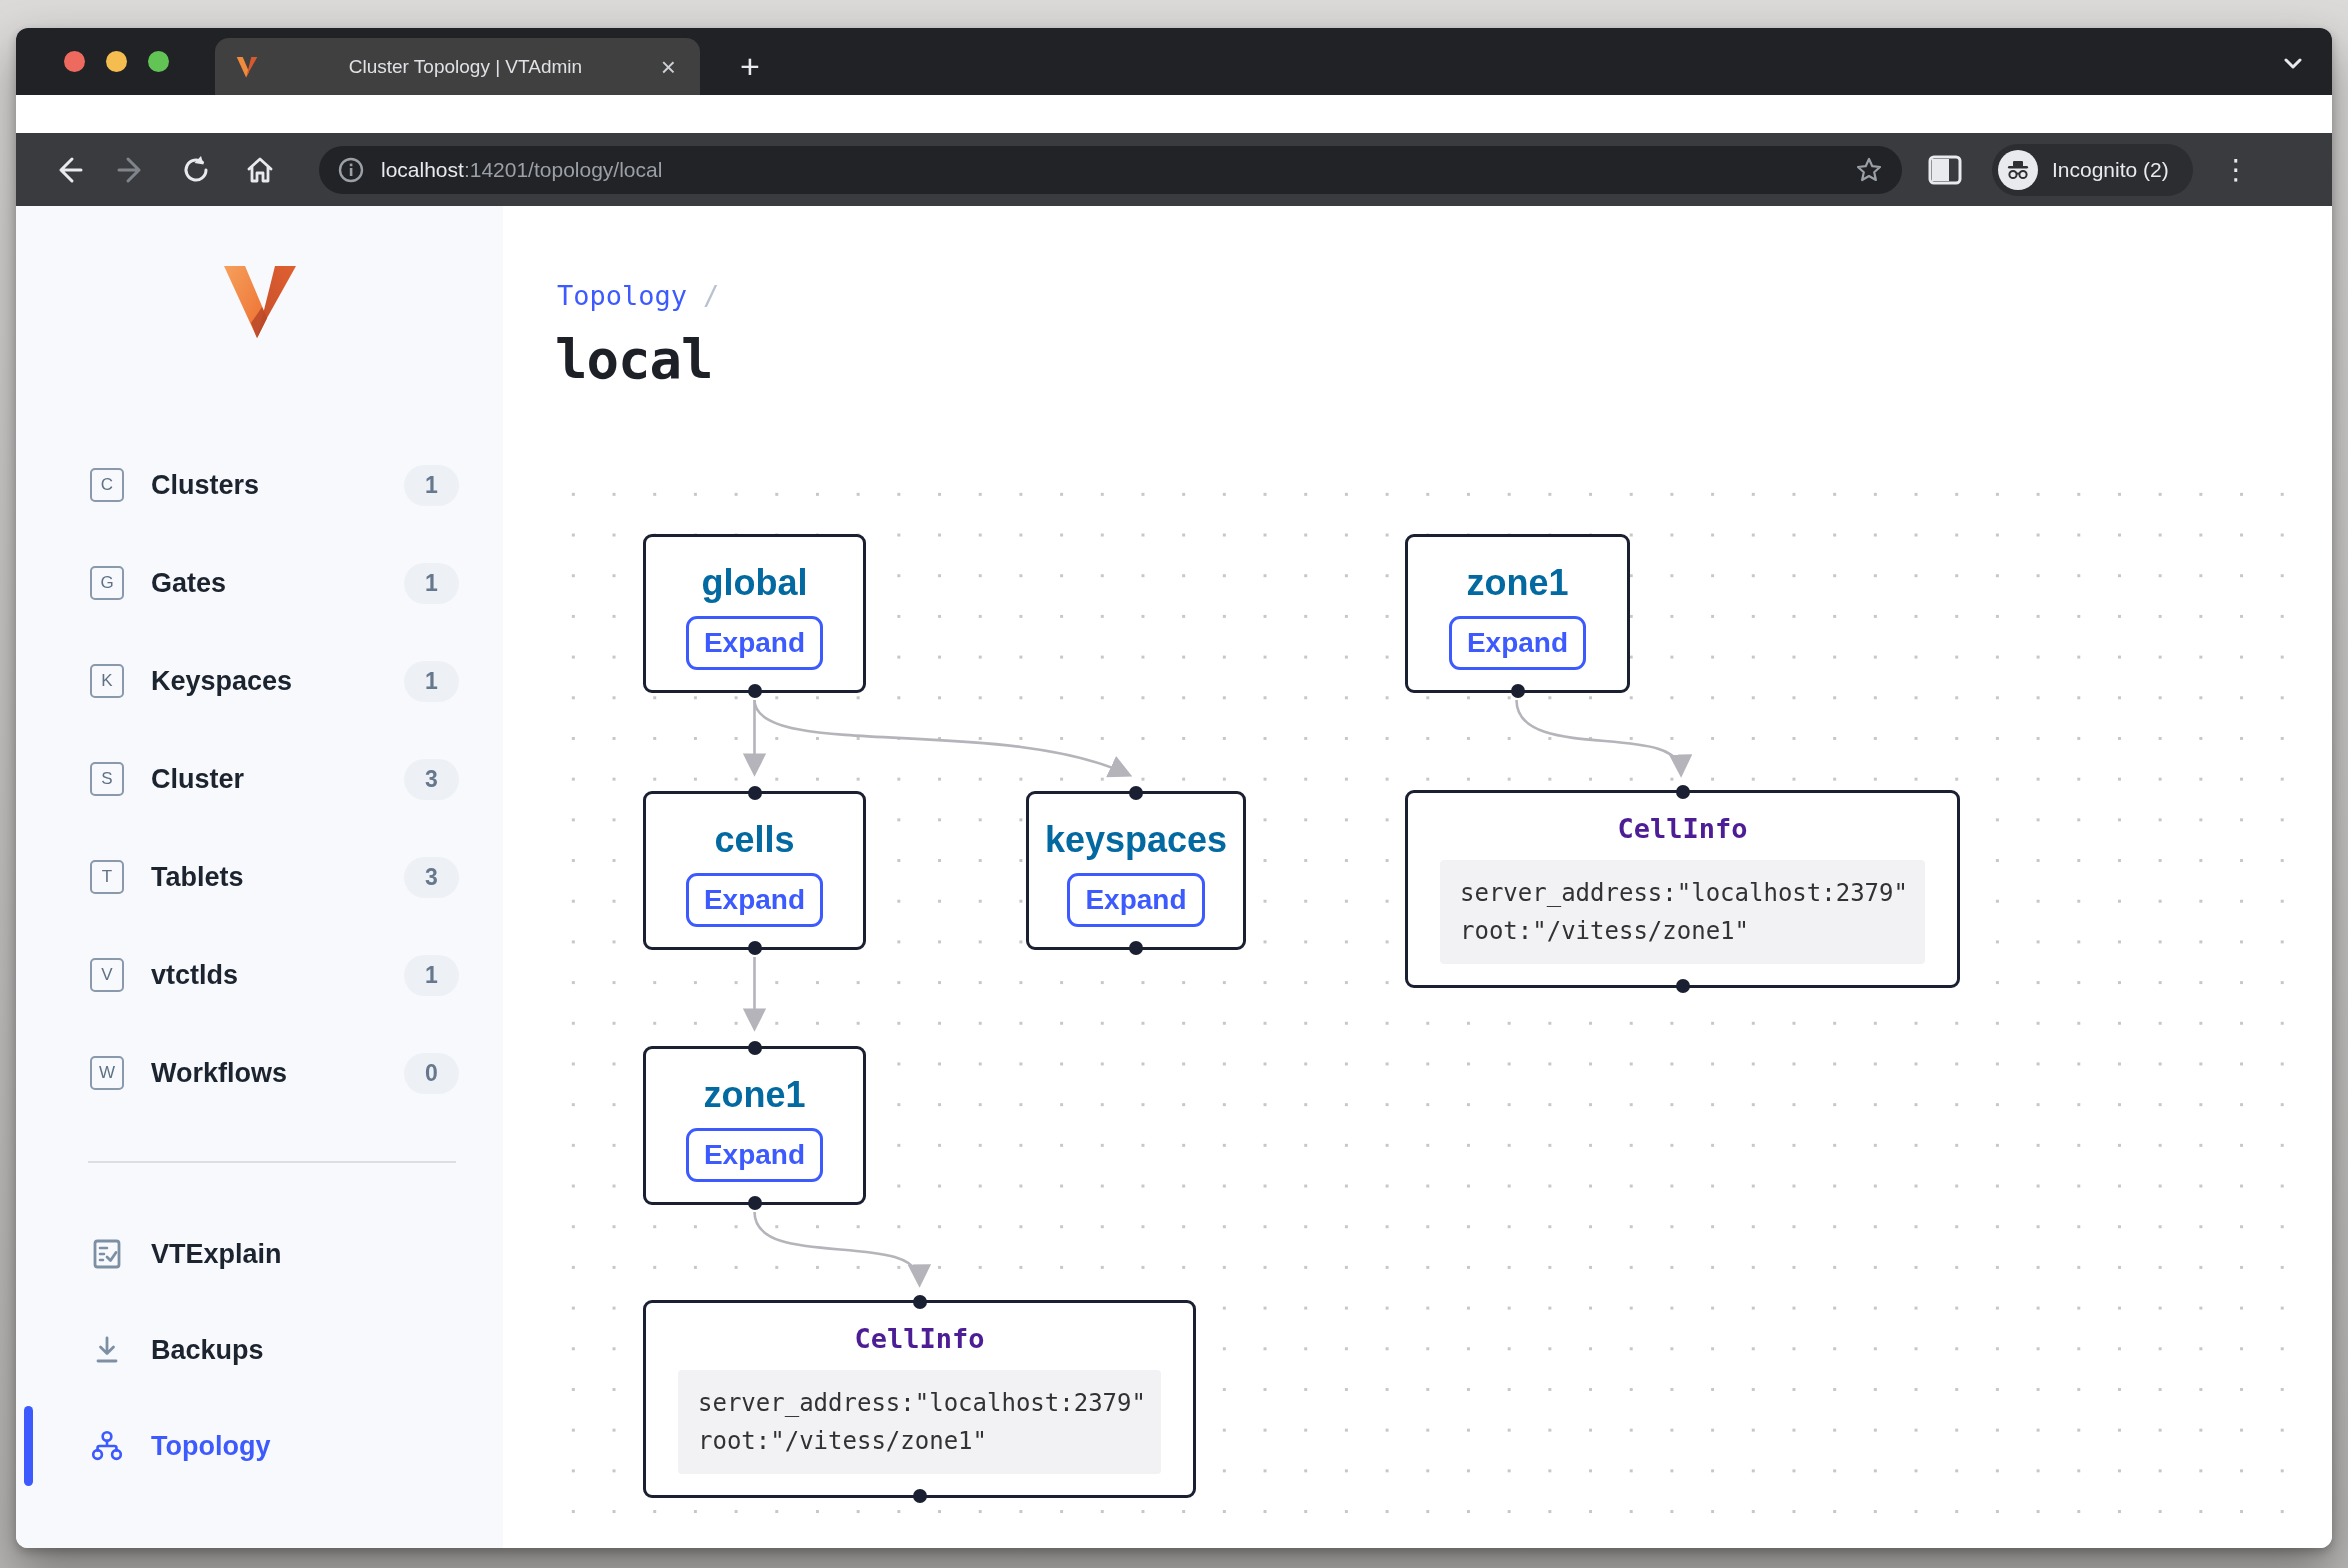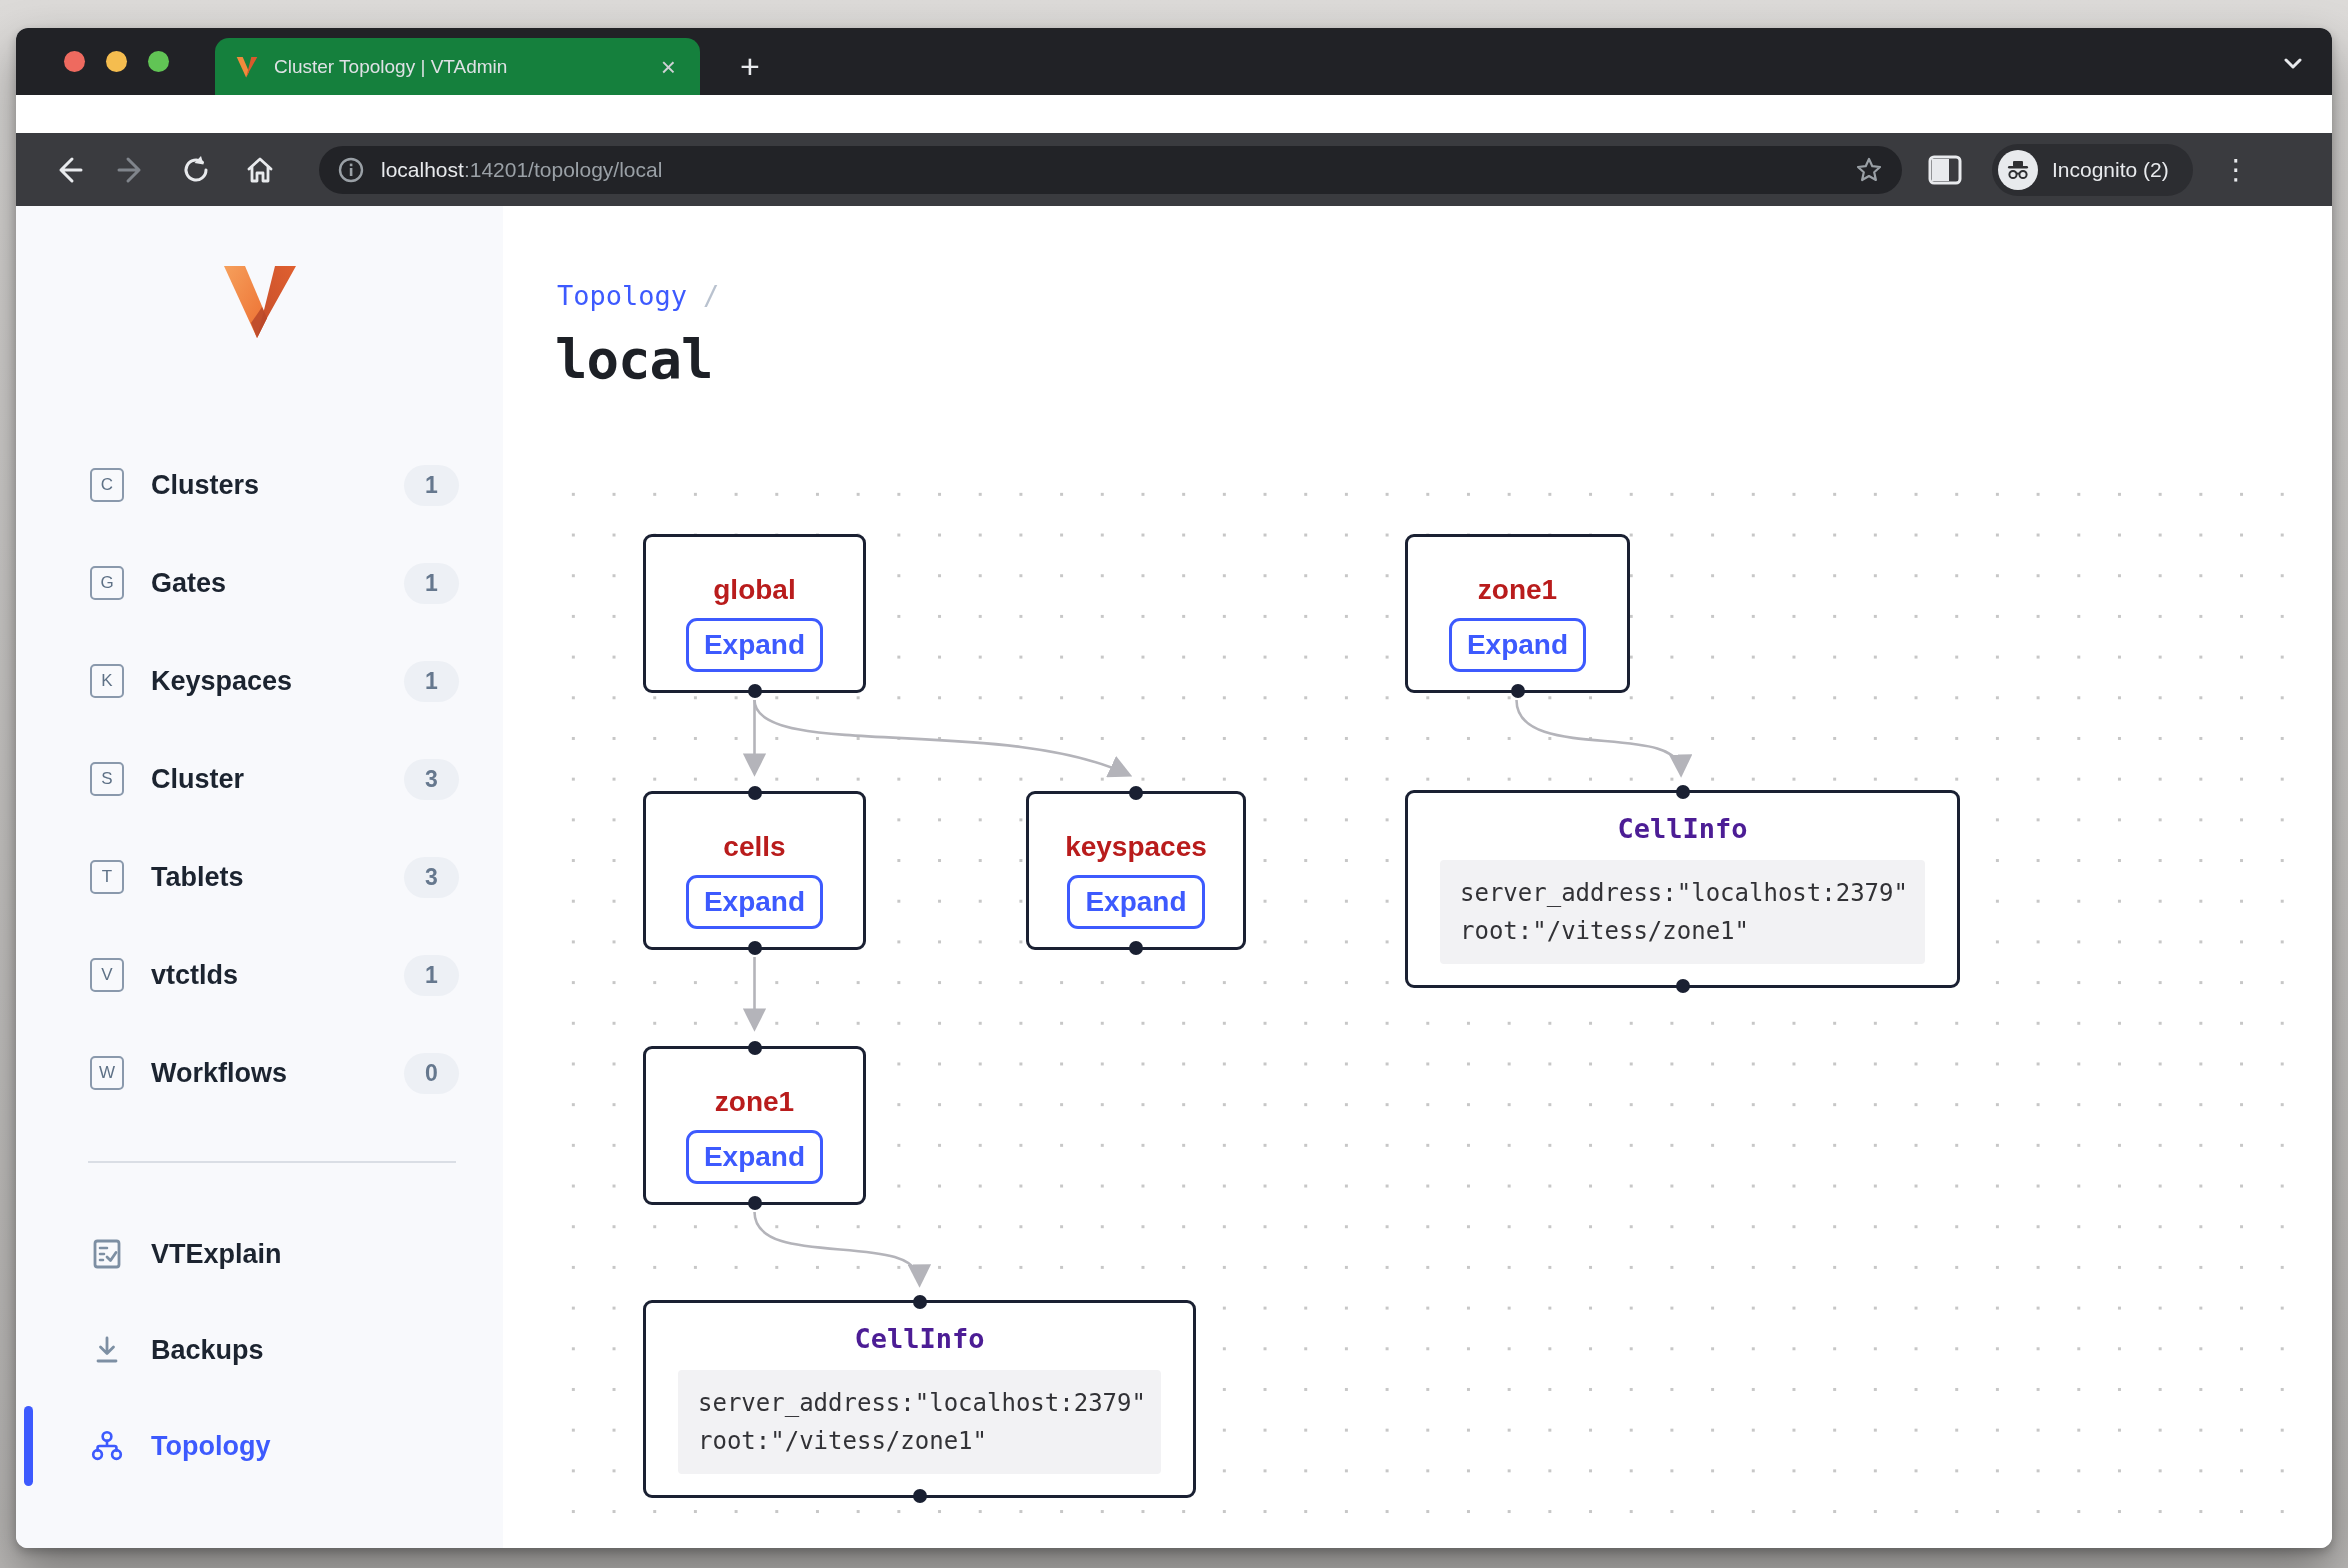--- a/index.html
+++ b/index.html
@@ -15,22 +15,22 @@
     box-shadow:0 22px 48px rgba(0,0,0,.38), 0 4px 10px rgba(0,0,0,.22);
     background:#fff;
   }
   
   .tabstrip { height:67px; background:#212226; position:relative; flex:none; }
   .lights { position:absolute; left:48px; top:23px; display:flex; gap:21px; }
   .light { width:21px; height:21px; border-radius:50%; }
   .light.r { background:#ee6a5f; } .light.y { background:#f5bd4f; } .light.g { background:#61c455; }
   .tab {
     position:absolute; left:199px; top:10px; width:485px; height:57px;
-    background:#15803d; border-radius:14px 14px 0 0;
-    display:flex; align-items:center; padding:14px 20px; color:#dfe1e5;
+    background:#404040; border-radius:14px 14px 0 0;
+    display:flex; align-items:center; padding:14px 20px; color:#dfe1e5;text-align:center;
   }
   .tab-title { margin-left:15px; font-size:19px; flex:1; white-space:nowrap; overflow:hidden; }
   .tab-close { font-size:26px; color:#cfd1d5; line-height:1; padding:0 4px; cursor:default; }
   .newtab { position:absolute; left:712px; top:16px; width:44px; height:44px; border-radius:8px;
     color:#e8eaed; font-size:34px; font-weight:400; display:flex; align-items:center; justify-content:center; }
   .strip-chevron { position:absolute; right:26px; top:22px; }
   
   .toolbar { height:73px; background:#3a3b3f; display:flex; align-items:center; flex:none;margin-top:38px; }
   .navbtn { width:38px; height:38px; display:flex; align-items:center; justify-content:center; flex:none; }
   .navbtn:first-child { margin-left:33px; }
@@ -89,21 +89,21 @@
   .edges { position:absolute; left:0; top:0; width:100%; height:100%; pointer-events:none; }
   .node {
     position:absolute; background:#fff; border:3px solid #1a2032; border-radius:9px;
     display:flex; flex-direction:column; align-items:center;
   }
   .node .hdot-t, .node .hdot-b {
     position:absolute; width:14px; height:14px; border-radius:50%; background:#1a2032;
     left:50%; transform:translateX(-50%);
   }
   .node .hdot-t { top:-8px; } .node .hdot-b { bottom:-8px; }
-  .node-title { font-size:28px; font-weight:700; color:#b91c1c; margin-top:37px; }
+  .node-title { font-size:36px; font-weight:700; color:#0369a1; margin-top:25px; }
   .expand-btn {
     margin-top:12px; padding:8px 15px; border:3px solid #3d5afe; border-radius:11px;
     color:#3d5afe; font-size:28px; font-weight:700; background:#fff; cursor:pointer;
     font-family:"Liberation Sans", sans-serif;
   }
   .ci-title { font-family:"DejaVu Sans Mono", monospace; font-size:27px; font-weight:700; color:#4c1d95; margin-top:20px; }
   .codeblock {
     margin-top:16px; background:#f2f2f4; border-radius:4px; padding:14px 20px;
     font-family:"DejaVu Sans Mono", monospace; font-size:24px; line-height:38px; color:#323236;
     white-space:pre; align-self:stretch; margin-left:32px; margin-right:32px;

